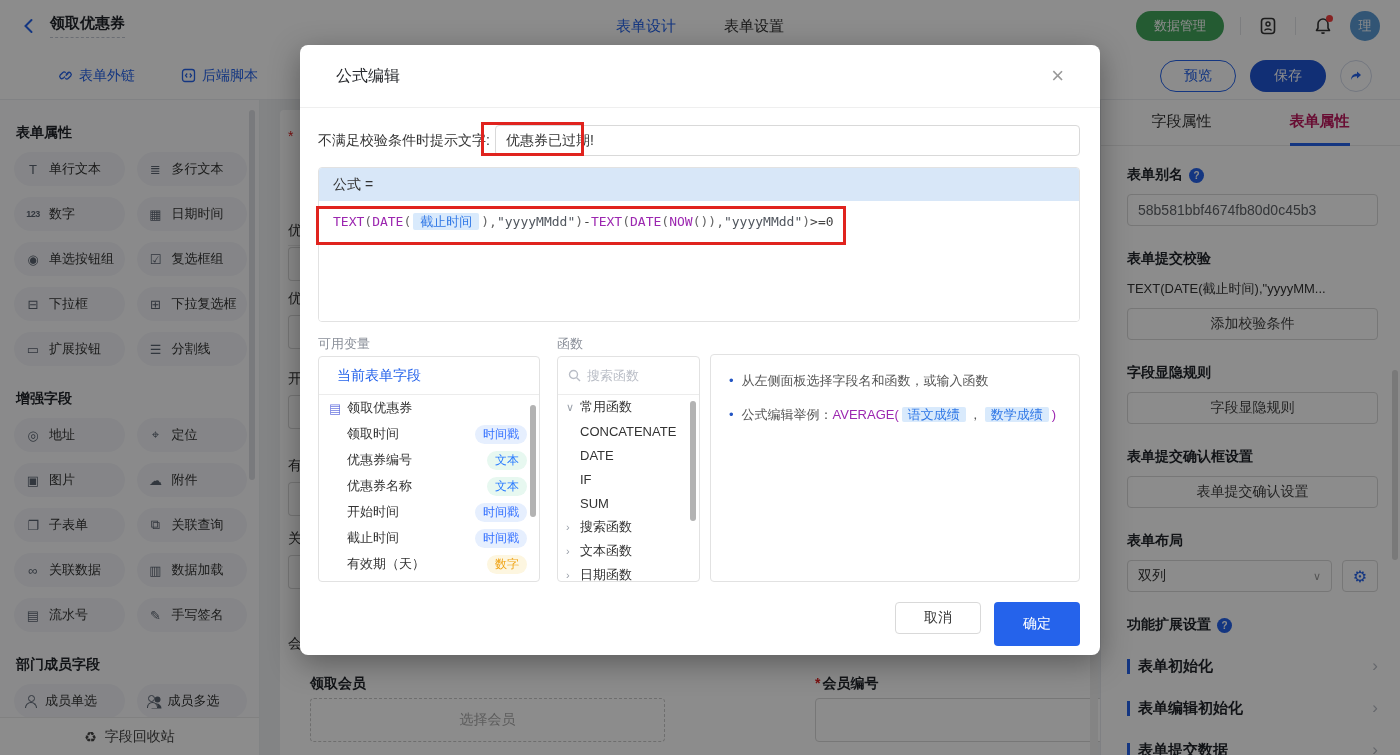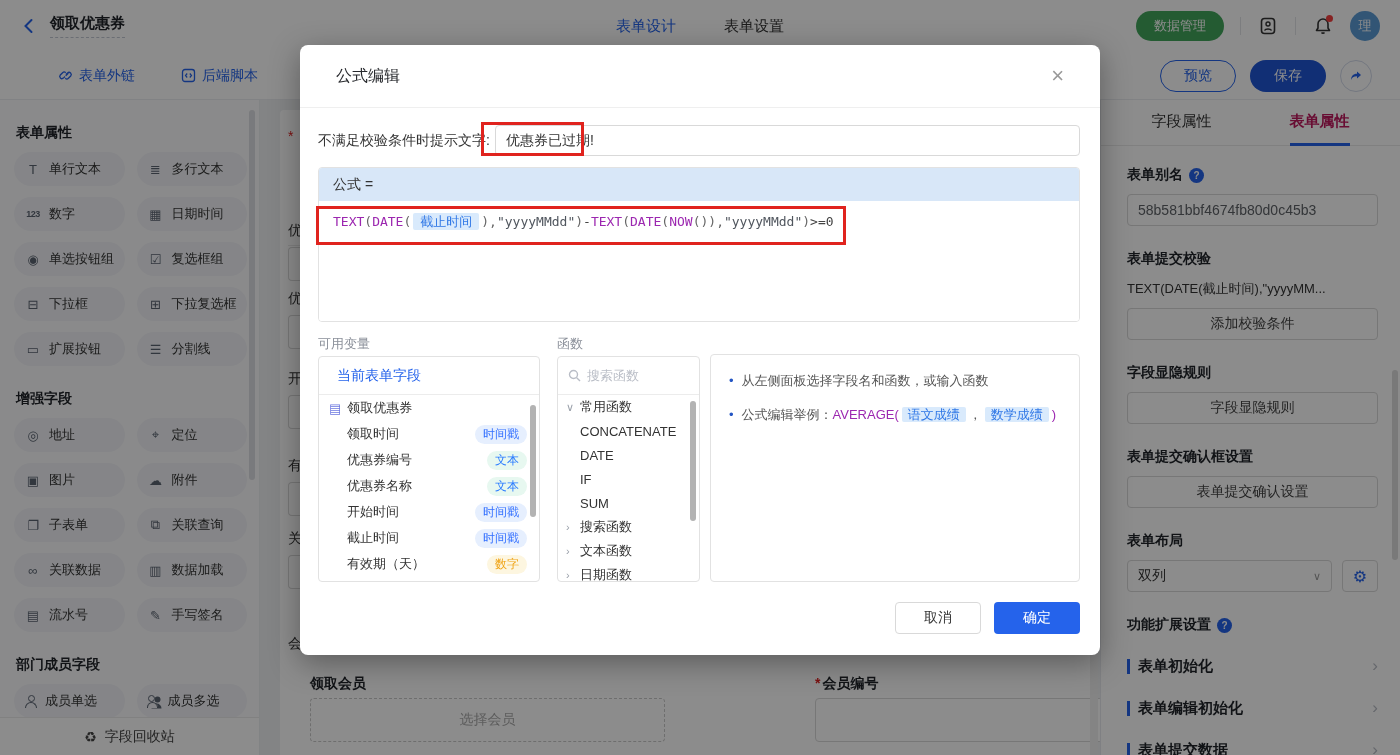--- a/index.html
+++ b/index.html
@@ -120,21 +120,21 @@
   .func-row .chev { color:#9aa0aa; font-size:11px; width:14px; }
   .func-row.item { padding-left:22px; }
   .funcs-scroll { position:absolute; right:3px; top:44px; width:6px; height:120px; border-radius:3px; background:#b3b3b3; }
   .help-box { left:410px; width:370px; height:228px; top:309px; padding:16px 14px; }
   .help-line { display:flex; font-size:13px; color:#555; line-height:20px; margin-bottom:14px; }
   .help-line .dot { color:#2456c4; margin:0 8px 0 4px; }
   .hx-fn { color:#9c27b0; }
   .hx-chip { background:#d9eafc; color:#2f77e6; padding:0 6px; border-radius:2px; margin:0 3px; }
   .m-footer { position:absolute; top:557px; right:20px; display:flex; gap:13px; }
   .btn-cancel { width:86px; height:32px; border:1px solid #d9d9d9; border-radius:4px; background:#fff; font-size:14px; color:#333; display:flex; align-items:center; justify-content:center; cursor:pointer; }
-  .btn-ok { width:86px; height:32px; border-radius:4px; background:#2563eb; font-size:14px; color:#fff; display:flex; align-items:center; justify-content:center; cursor:pointer; }
+  .btn-ok { width:86px; height:44px; border-radius:4px; background:#2563eb; font-size:14px; color:#fff; display:flex; align-items:center; justify-content:center; cursor:pointer; }
 </style>
 </head>
 <body>
 
 <div class="header">
   <span class="back-btn">
     <svg width="18" height="18" viewBox="0 0 18 18">
         <path d="M11.5 3 L5.5 9 L11.5 15" fill="none" stroke="#2563eb" stroke-width="2" stroke-linecap="round"></path>
       </svg>
   </span>

